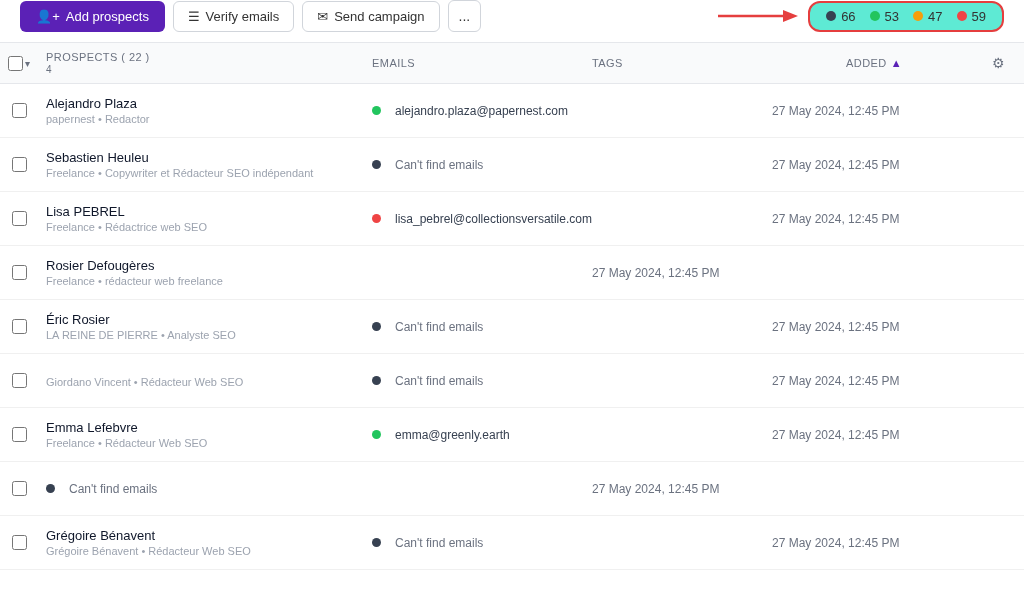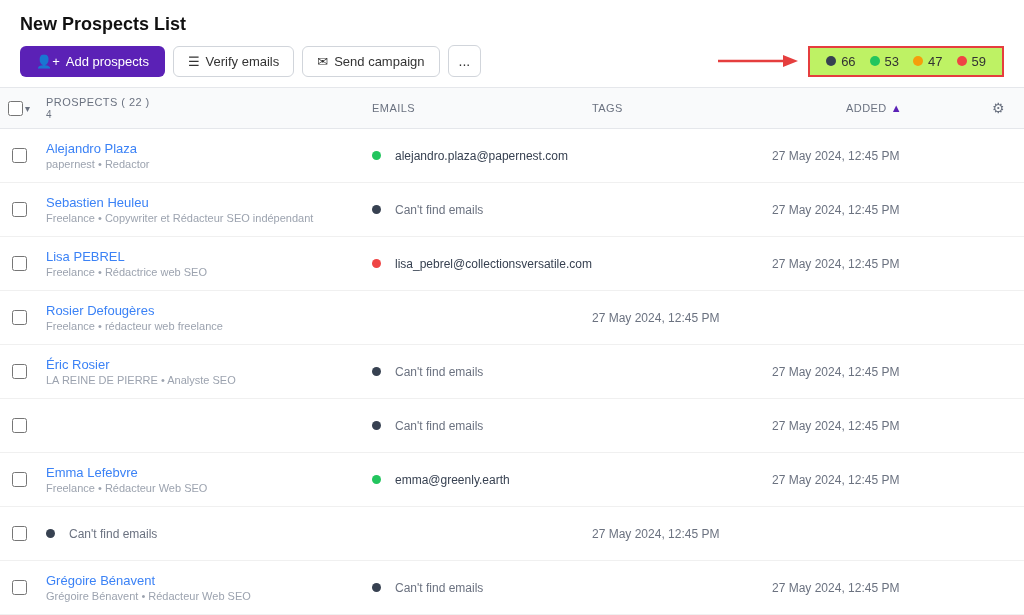--- a/index.html
+++ b/index.html
@@ -44,23 +44,23 @@
       font-size: 14px;
       cursor: pointer;
     }
 
     .stats-box {
       margin-left: auto;
       display: flex;
       align-items: center;
       gap: 14px;
       border: 2px solid #e53e3e;
-      border-radius: 0;
+      border-radius: 12px;
       padding: 6px 16px;
-      background: #bef264;
+      background: #5eead4;
     }
     .stat-item { display: flex; align-items: center; gap: 5px; font-size: 13px; font-weight: 500; color: #333; }
     .stat-dot { width: 10px; height: 10px; border-radius: 50%; display: inline-block; }
 
     .table-header {
       display: grid;
       grid-template-columns: 38px 1fr 220px 180px 220px 40px;
       background: #f9fafb;
       border-top: 1px solid #e5e7eb;
       border-bottom: 1px solid #e5e7eb;
@@ -79,21 +79,21 @@
 
     .table-row {
       display: grid;
       grid-template-columns: 38px 1fr 220px 180px 220px 40px;
       border-bottom: 1px solid #f0f0f0;
       align-items: center;
       padding: 10px 0;
       min-height: 54px;
     }
 
-    .prospect-name { color: #3b82f6; font-weight: 500; font-size: 13px; cursor: pointer; }
+    .prospect-name { color: #0f172a; font-weight: 500; font-size: 13px; cursor: pointer; }
     .prospect-sub { color: #9ca3af; font-size: 11px; margin-top: 2px; }
 
     .email-cell { display: flex; align-items: center; gap: 14px; padding: 0 8px; }
     .email-dot { width: 9px; height: 9px; border-radius: 50%; flex-shrink: 0; }
     .email-text { color: #374151; font-size: 12px; }
     .email-cant { color: #6b7280; font-size: 12px; }
 
     .date-cell { color: #6b7280; font-size: 12px; padding: 0 8px; }
 
     .checkbox-cell { display: flex; align-items: center; justify-content: center; }
@@ -118,21 +118,20 @@
       align-items: center;
       gap: 10px;
       margin-left: auto;
     }
   </style>
 </head>
 <body>
 
 <div class="page-wrapper">
 
-  <div class="page-title">New Prospects List</div>
 
   <div class="toolbar-section">
     <button class="btn-primary">
       <span>👤+</span>
       <span>Add prospects</span>
     </button>
     <button class="btn-secondary">
       <span>☰</span>
       <span>Verify emails</span>
     </button>
@@ -265,20 +264,21 @@
         </div>
     <div class="date-cell"></div>
     <div class="date-cell">27 May 2024, 12:45 PM</div>
     <div class="filter-icon"></div>
   </div>
       <div class="table-row">
     <div class="checkbox-cell">
       <input type="checkbox" style="">
     </div>
     <div class="prospect-cell">
+      <div class="prospect-sub">Giordano Vincent • Rédacteur Web SEO</div>
     </div>
     <div class="email-cell">
           <span class="email-dot" style="background:#374151;"></span>
     <span class="email-cant">Can't find emails</span>
         </div>
     <div class="date-cell"></div>
     <div class="date-cell">27 May 2024, 12:45 PM</div>
     <div class="filter-icon"></div>
   </div>
       <div class="table-row">

